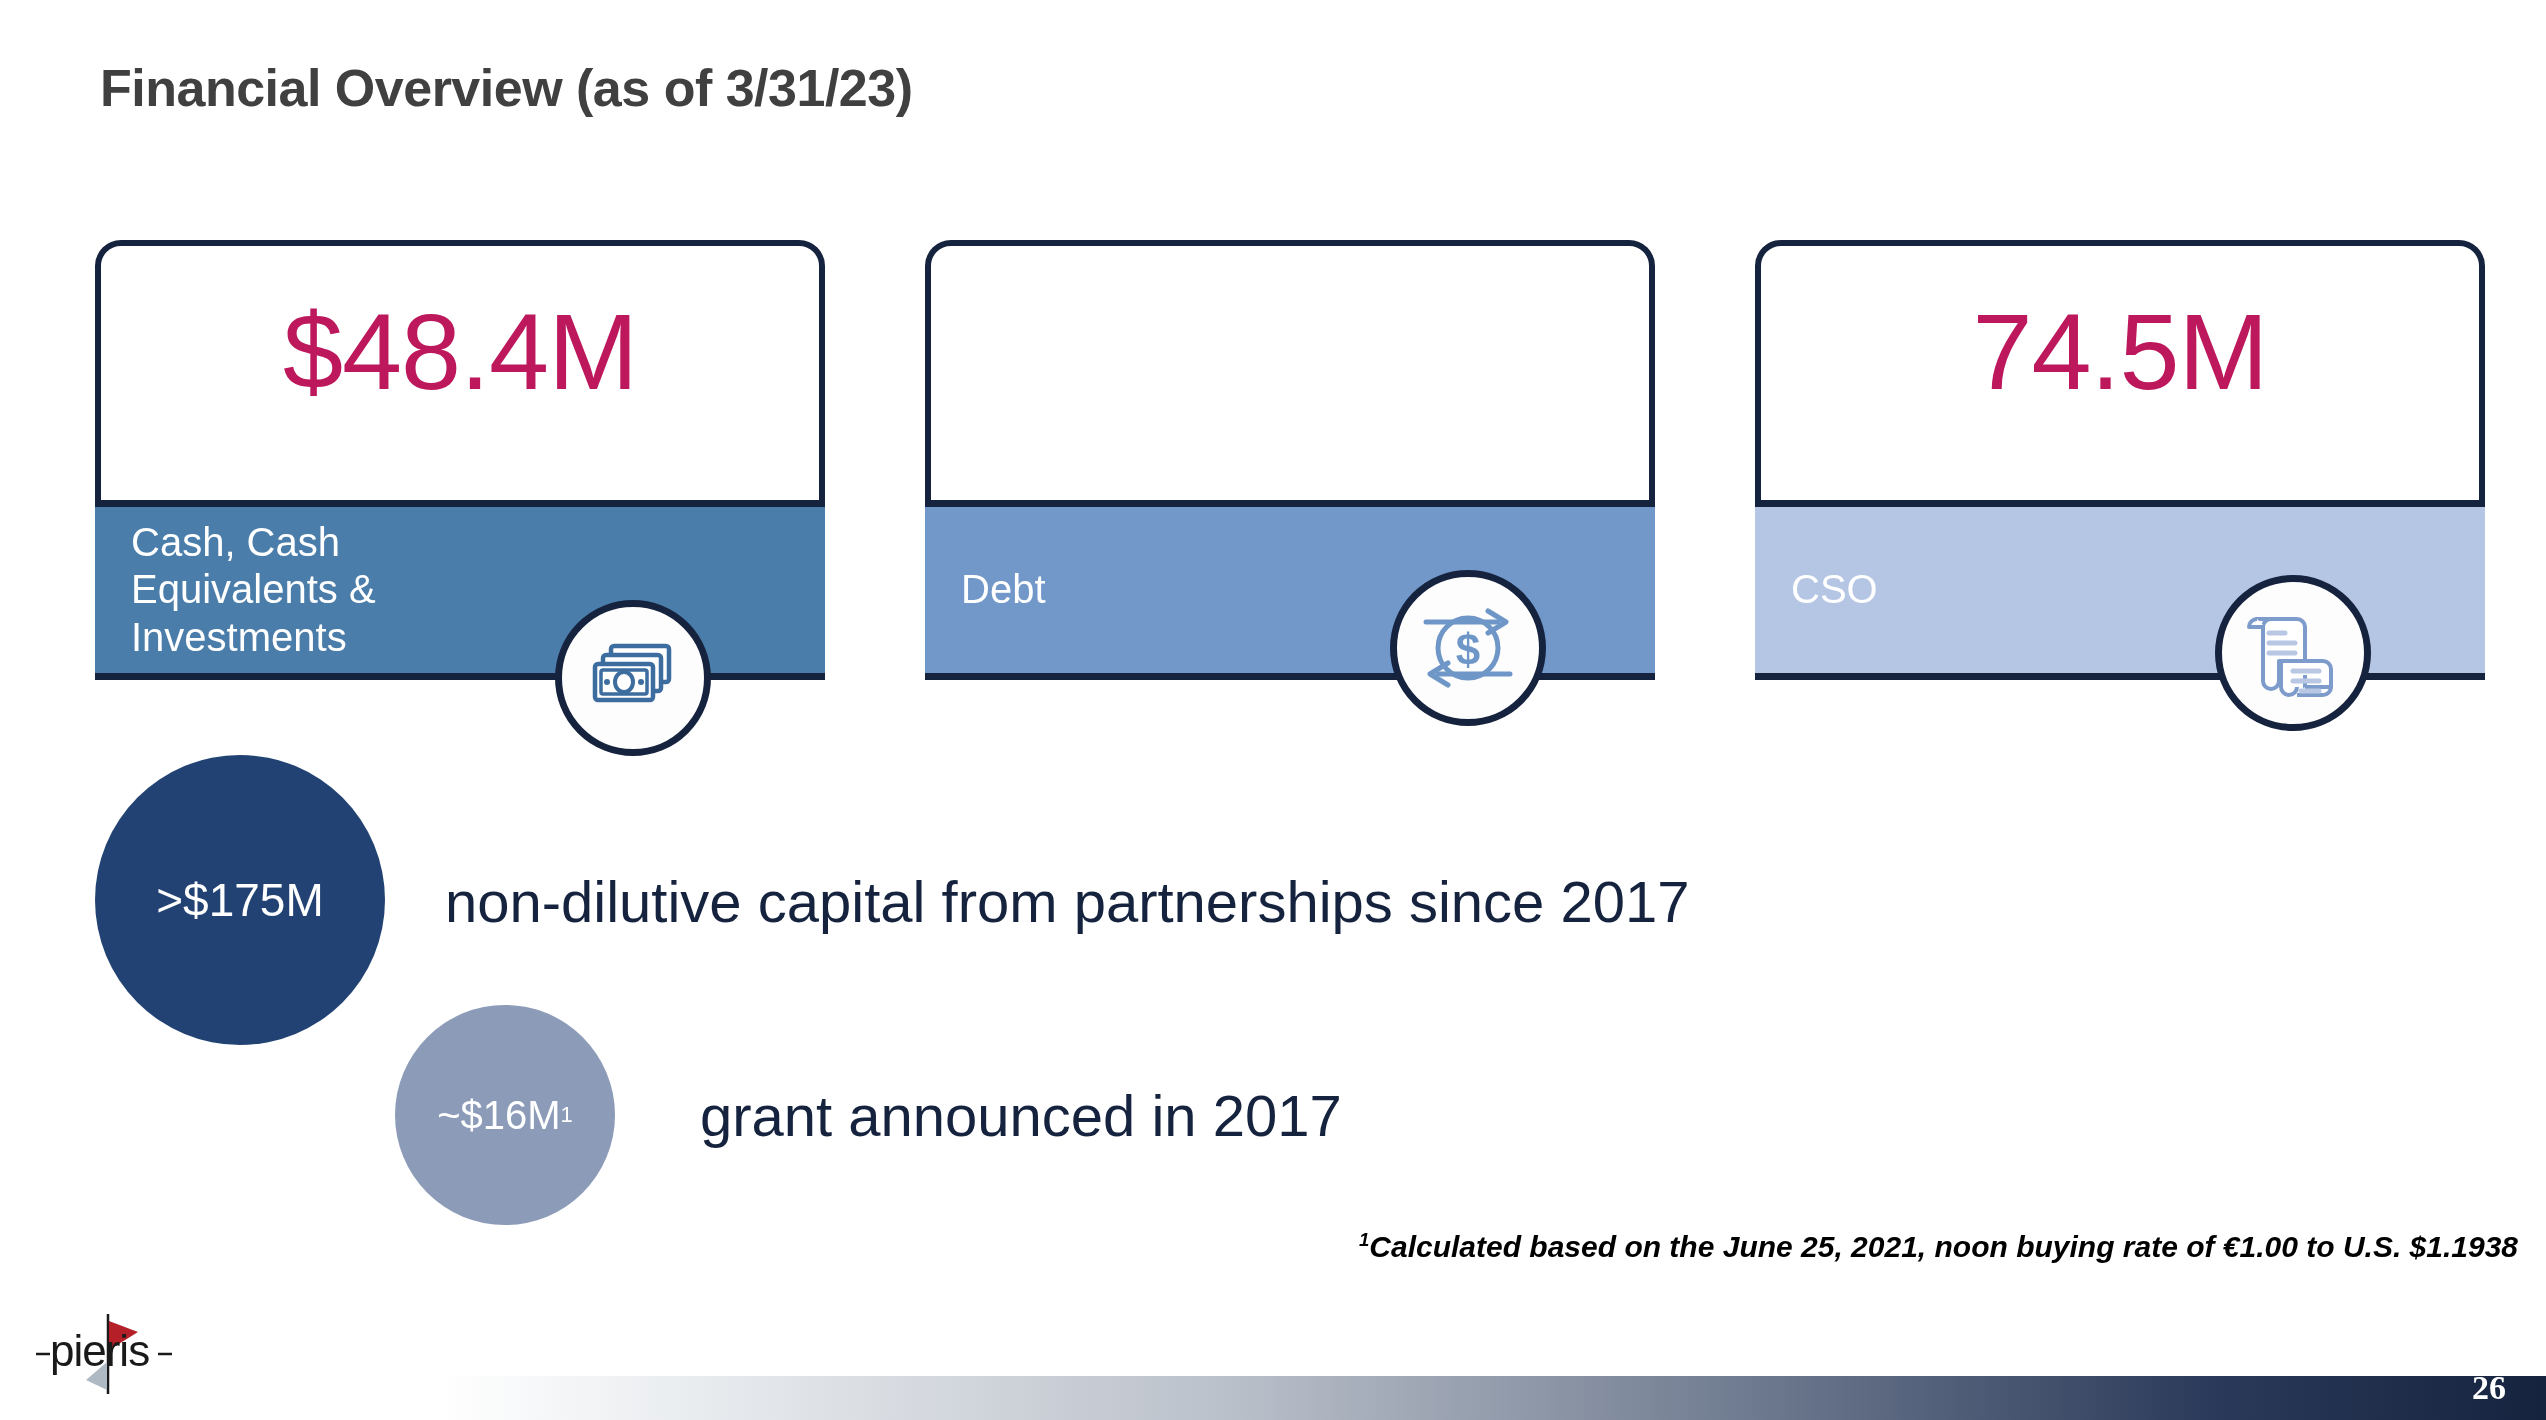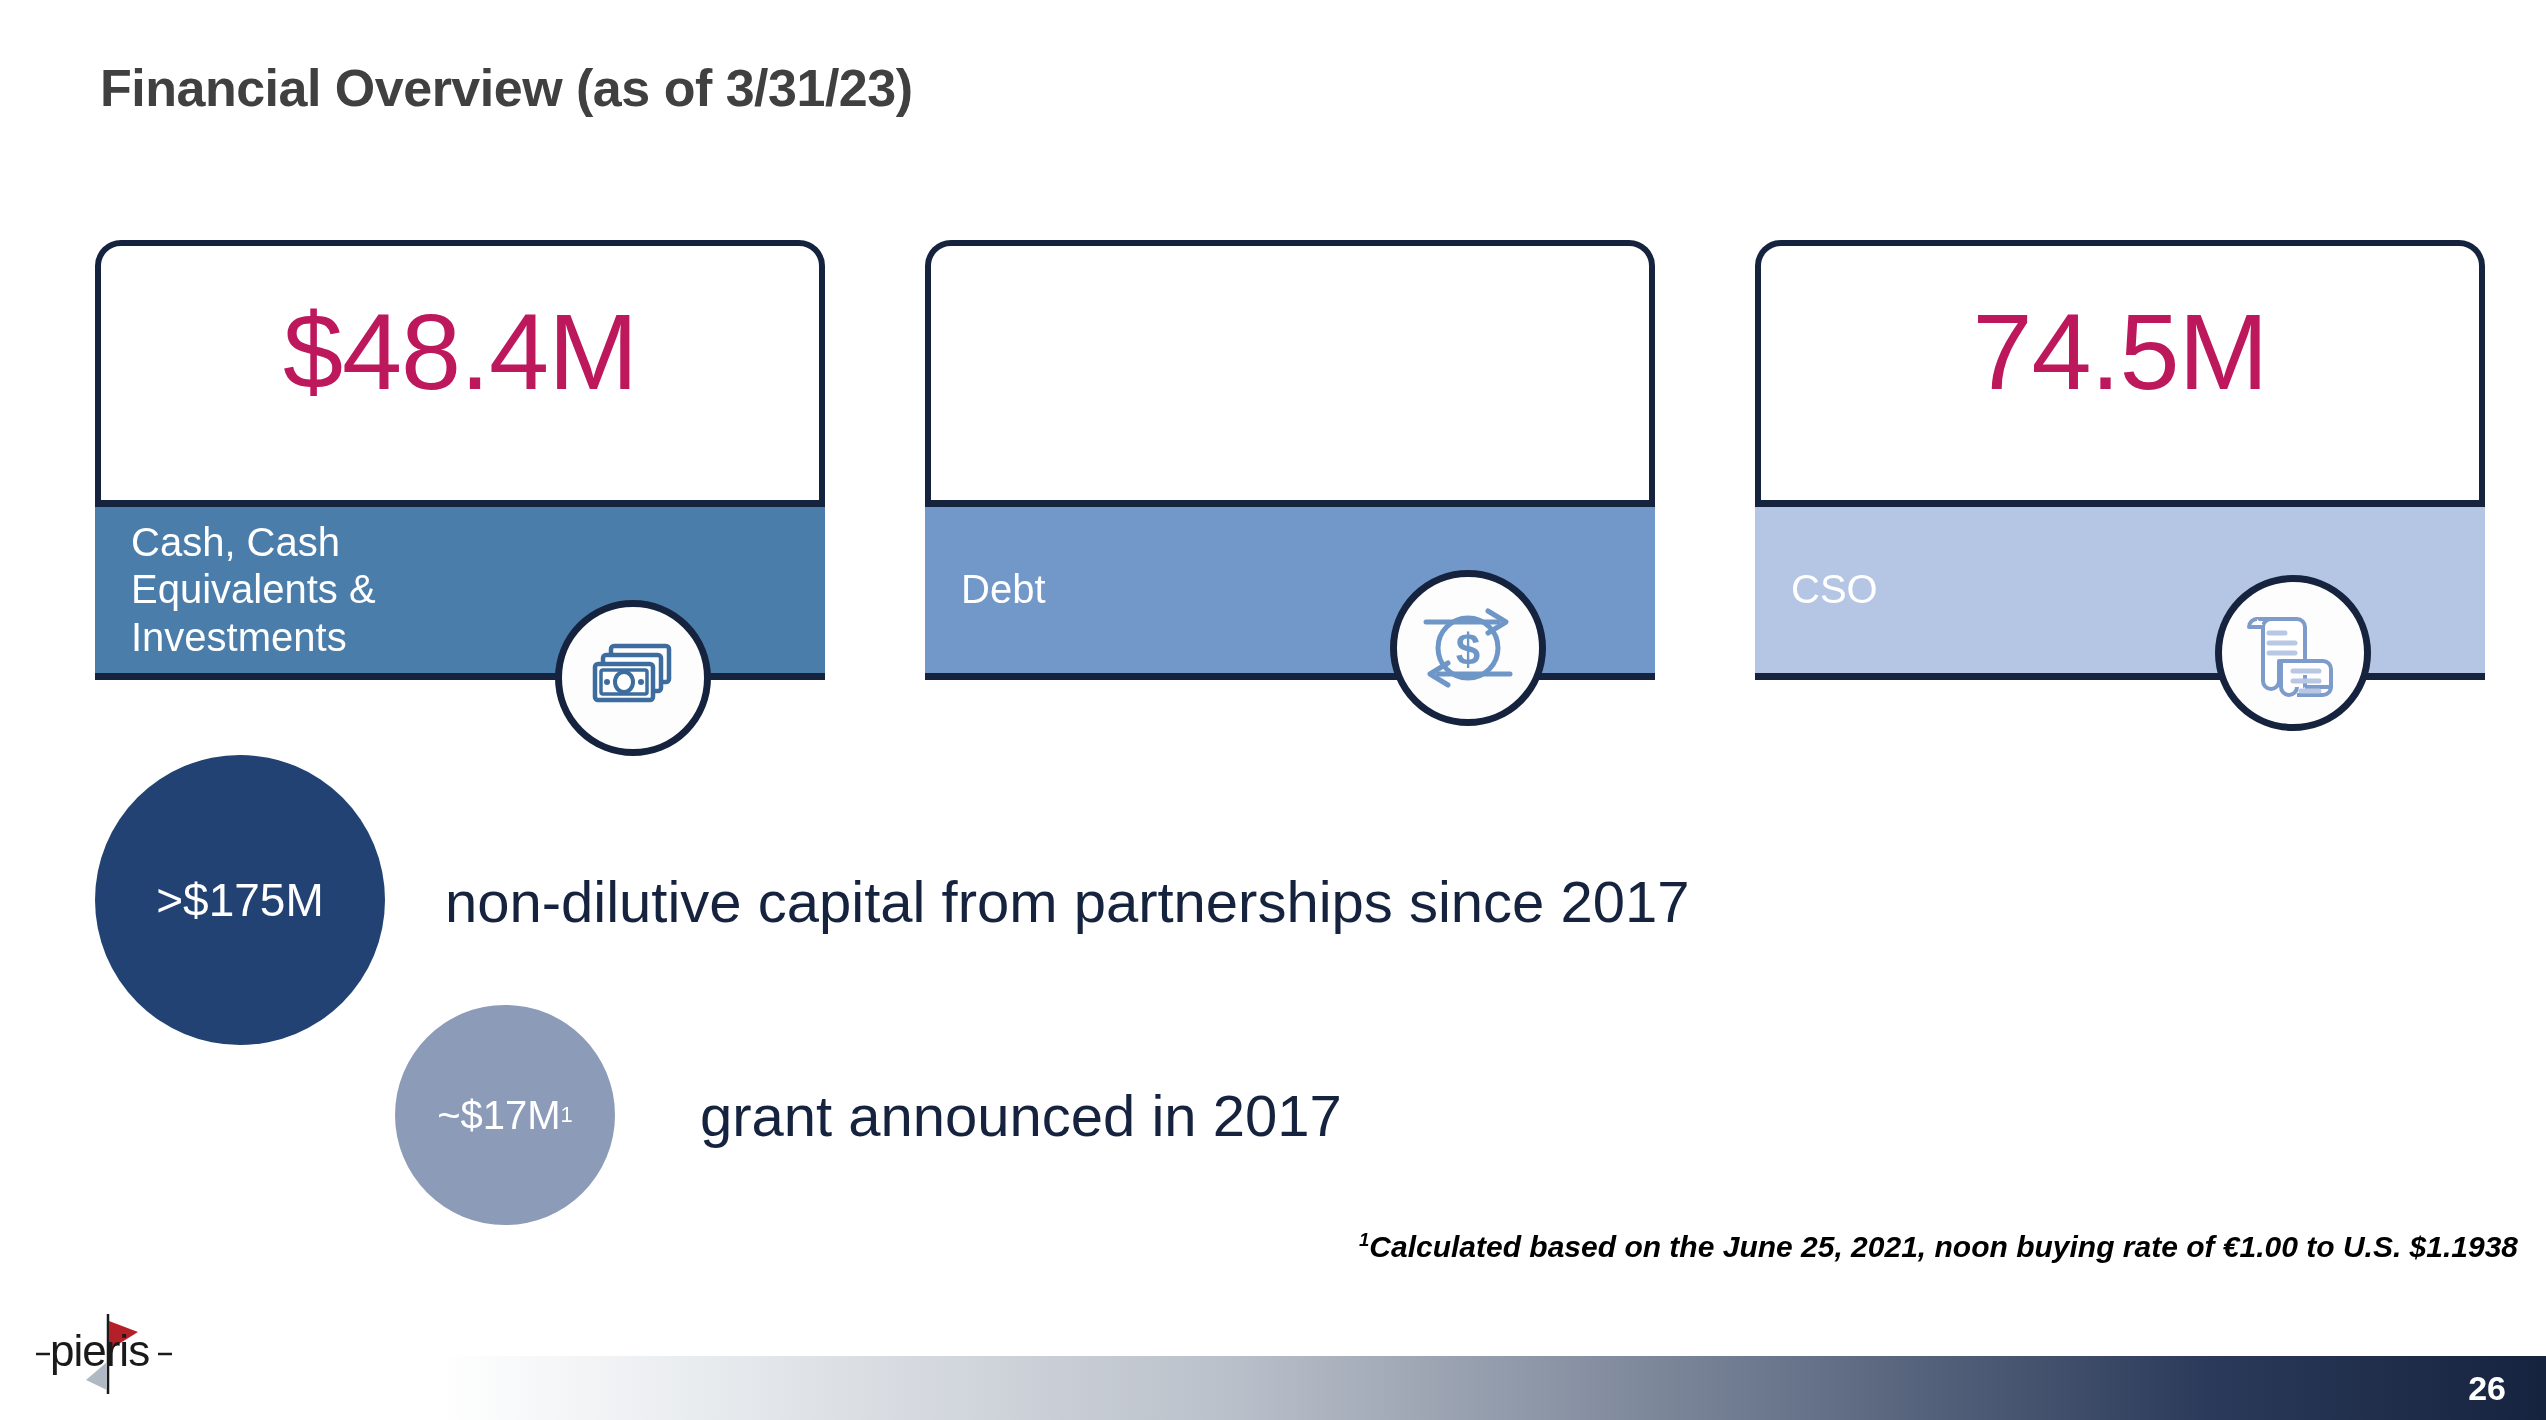--- a/index.html
+++ b/index.html
@@ -158,22 +158,23 @@
     vertical-align: super;
     line-height: 0;
   }
 
   
   .footer-bar {
     position: absolute;
     left: 440px;
     right: 0;
     bottom: 0;
-    height: 64px;
+    height: 44px;
     background: linear-gradient(to right, #ffffff 0%, #e9ecef 12%, #b9bfc9 38%, #6f7b90 62%, #2b3a5a 84%, #16233f 100%);
+    font-family: Liberation Serif, serif;
   }
   .page-number {
     position: absolute;
     right: 40px;
     bottom: 8px;
     font-size: 34px;
     font-weight: bold;
     color: #ffffff;
     line-height: 48px;
   }
@@ -254,21 +255,21 @@
     </g>
   </svg>
 </div>
 
 <div class="bubble bubble-primary">
   <span>&gt;$175M</span>
 </div>
 <div class="statement statement-1">non-dilutive capital from partnerships since 2017</div>
 
 <div class="bubble bubble-secondary">
-  <span>~$17M</span>
+  <span>~$16M</span>
     <sup>1</sup>
 </div>
 <div class="statement statement-2">grant announced in 2017</div>
 
 <div class="footnote">
   <sup>1</sup><span>Calculated based on the June 25, 2021, noon buying rate of €1.00 to U.S. $1.1938</span>
 </div>
 
 <div class="footer-bar">
   <div class="page-number">26</div>

